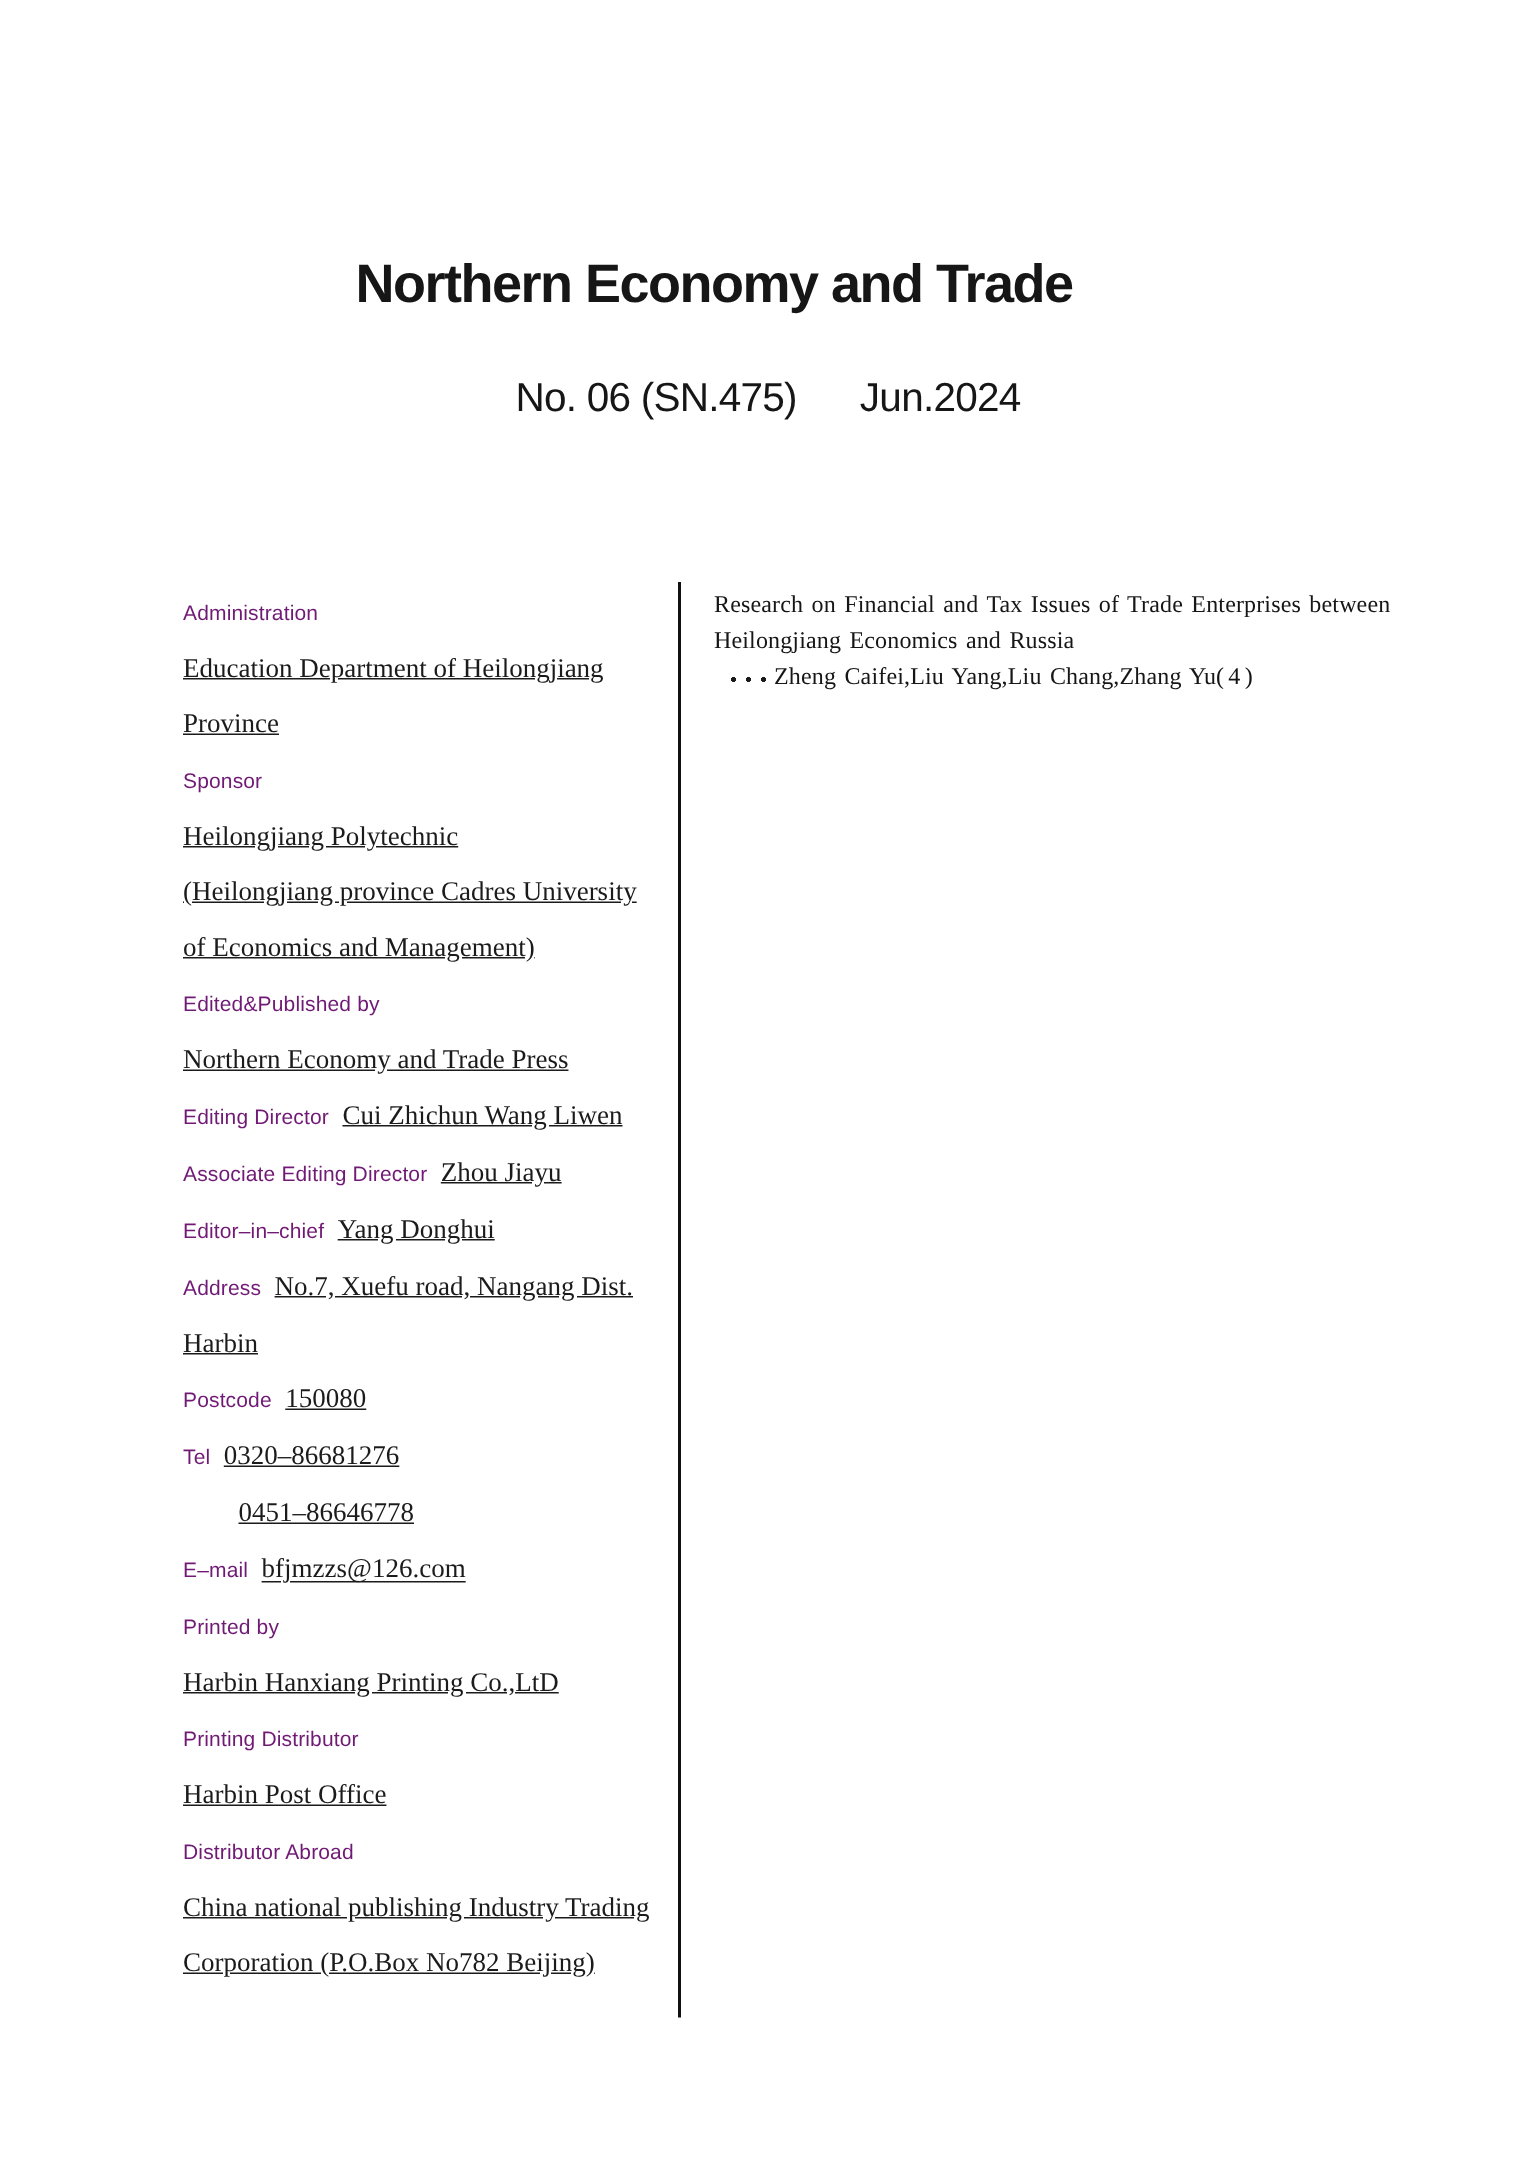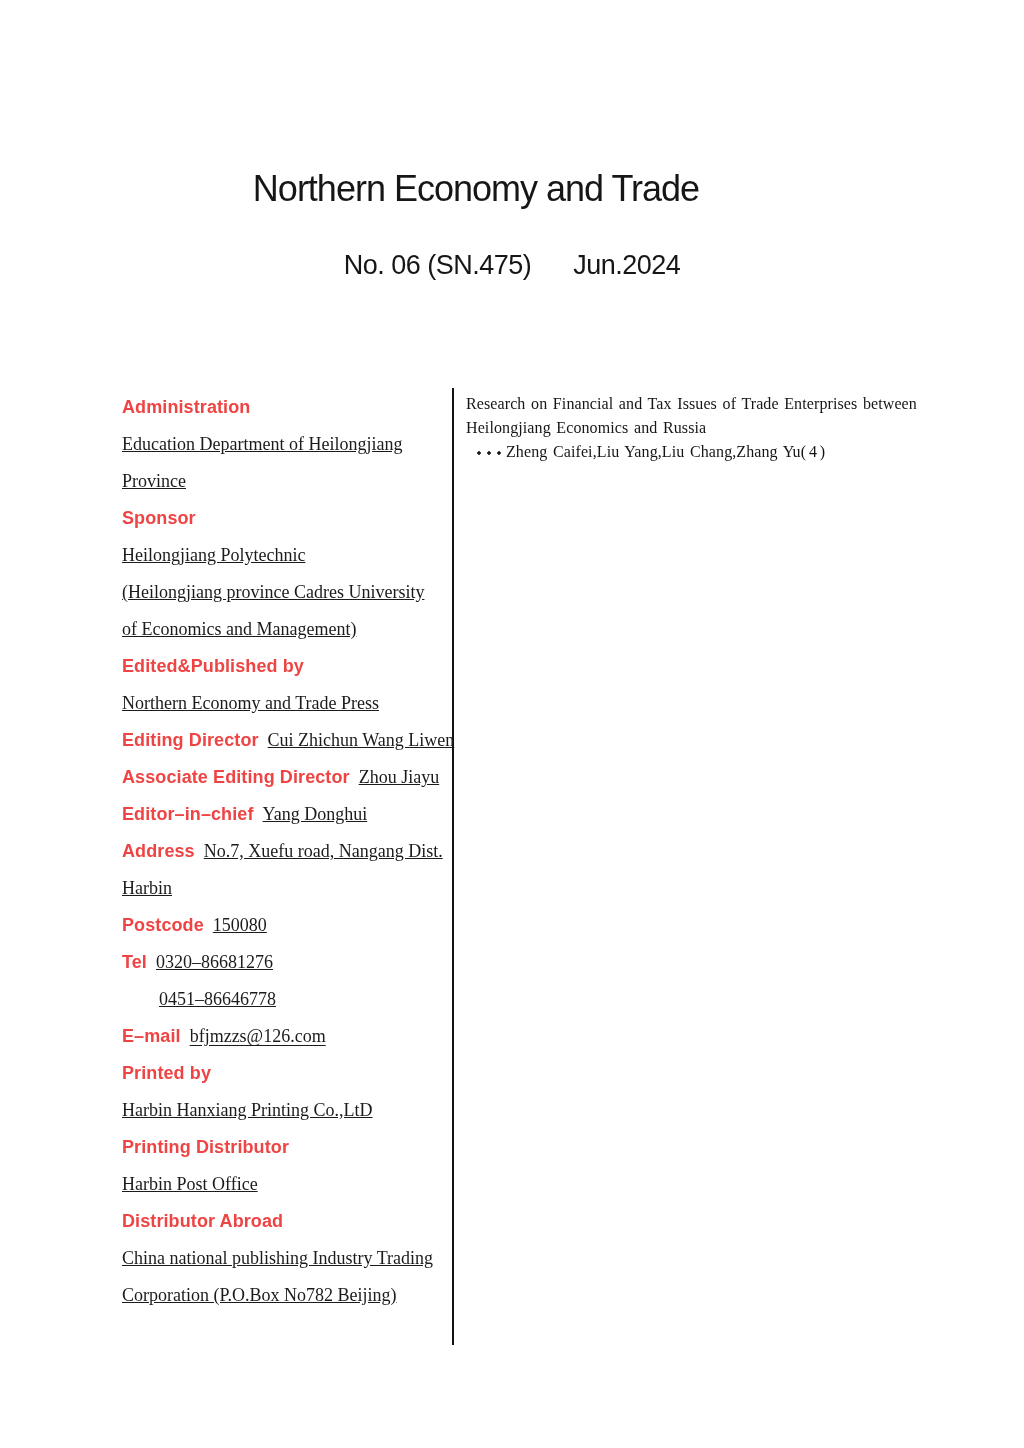--- a/index.html
+++ b/index.html
@@ -9,21 +9,21 @@
     background:#ffffff;
     color:#141414;
     overflow:hidden;
     font-family:"Liberation Serif", serif;
   }
   
   .journal-title{
     position:absolute;left:0;top:168px;width:952px;
     text-align:center;
     font-family:"Liberation Sans", sans-serif;
-    font-size:36px;letter-spacing:-1px;font-weight:400;
+    font-size:36px;letter-spacing:-1px;font-weight:700;
     color:#161616;
   }
   .issue-line{
     position:absolute;left:0;top:250px;width:1024px;
     display:flex;justify-content:center;align-items:baseline;gap:42px;
     font-family:"Liberation Sans", sans-serif;
     font-size:27px;letter-spacing:-0.5px;color:#161616;
   }
   
   .divider{
@@ -33,35 +33,35 @@
   
   .info-col{
     position:absolute;left:122px;top:396px;width:330px;
   }
   .info-line{
     line-height:22px;margin-bottom:15px;white-space:nowrap;
     font-size:18px;color:#1b1b1b;
   }
   .info-line .lbl{
     font-family:"Liberation Sans", sans-serif;
-    font-weight:bold;font-size:18px;color:#ef4444;letter-spacing:0.1px;
+    font-weight:normal;font-size:14px;color:#701a75;letter-spacing:0.1px;
   }
   .info-line .ser{font-family:"Liberation Serif", serif;font-size:18px;text-decoration:underline;}
   .info-line .val{margin-left:9px;}
   .info-line.indent{padding-left:37px;}
   .info-line .link{text-underline-offset:3px;}
   
   .toc-col{
     position:absolute;left:466px;top:392px;width:492px;
     font-size:16px;color:#161616;
   }
   .toc-line{
     line-height:24px;white-space:nowrap;
     font-family:"Liberation Serif", serif;
-    word-spacing:1.5px;letter-spacing:0.1px;
+    word-spacing:1.5px;letter-spacing:0.1px;margin-left:10px;
   }
   .toc-line.leader{display:flex;align-items:stretch;padding-left:6px;white-space:nowrap;}
   .toc-line .dots{
     flex:1 1 auto;min-width:26px;height:24px;margin:0 4px;
     background-image:radial-gradient(circle at 3px 13px, #1a1a1a 1.5px, transparent 1.9px);
     background-size:10px 24px;background-repeat:repeat-x;
   }
   .toc-line .authors{flex:0 0 auto;}
   .toc-line .page{flex:0 0 auto;}
 </style>

